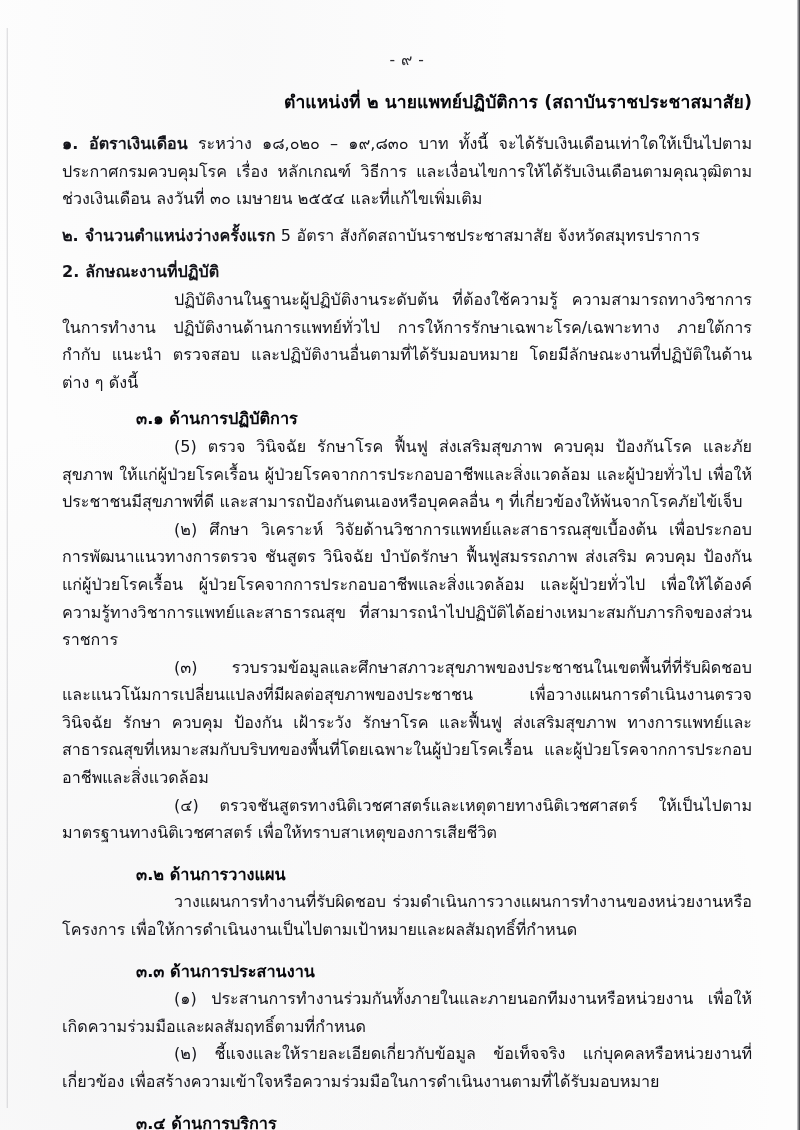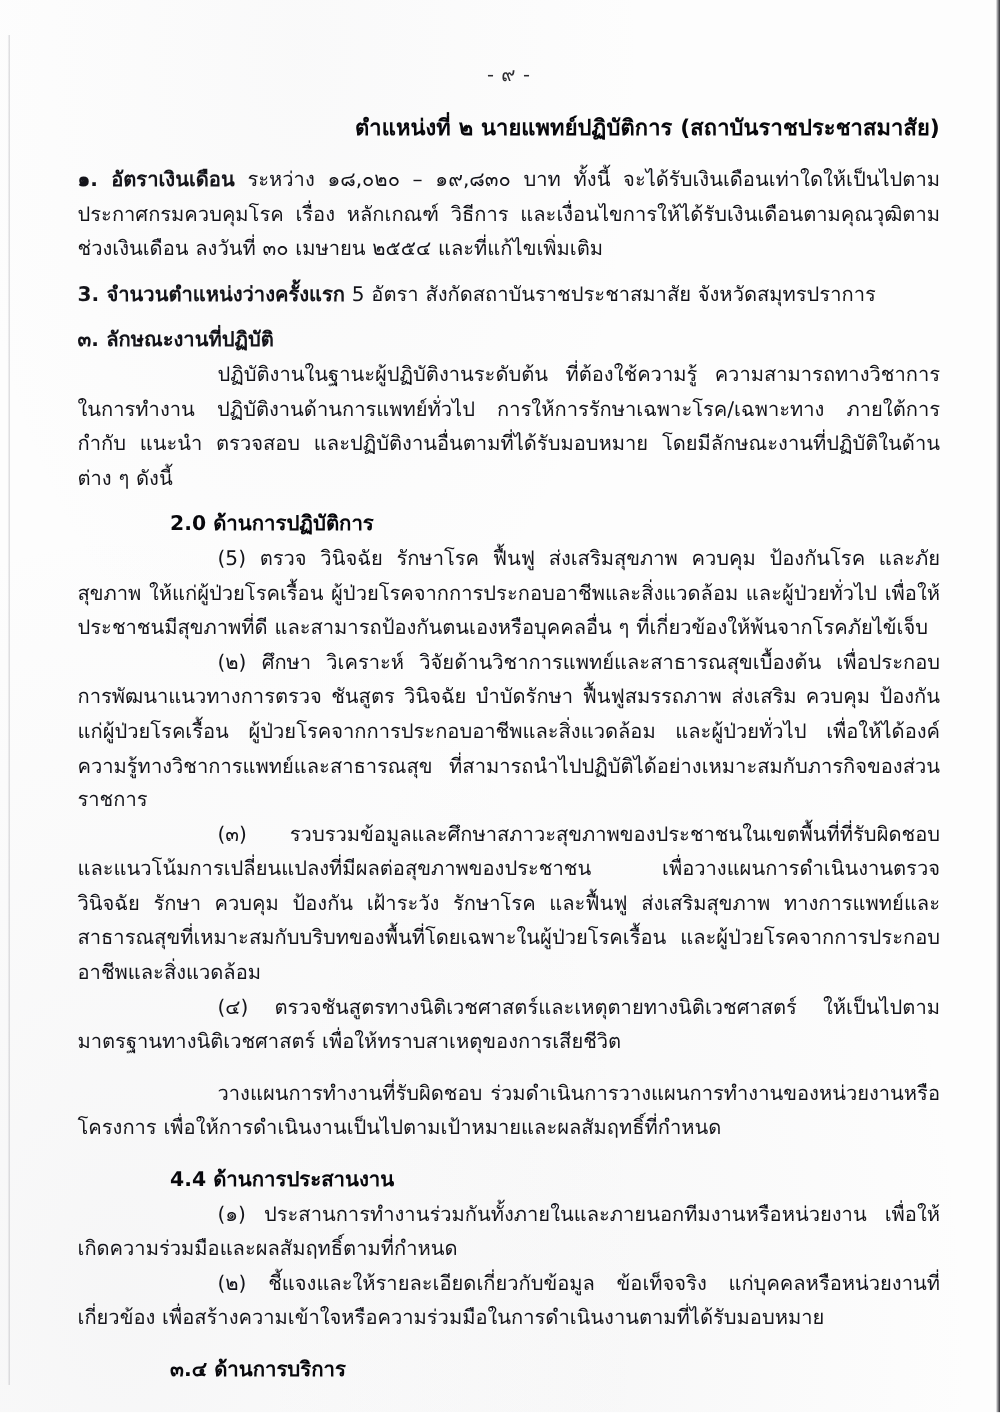--- a/index.html
+++ b/index.html
@@ -115,38 +115,39 @@
   <div class="content">
 
     <div class="page-number">- ๙ -</div>
 
     <div class="doc-title">ตำแหน่งที่ ๒ นายแพทย์ปฏิบัติการ (สถาบันราชประชาสมาสัย)</div>
 
     <div class="spacer-md"></div>
     <p class="para first-line-indent-num nohang"><span class="num-lead">๑. อัตราเงินเดือน</span><span> ระหว่าง ๑๘,๐๒๐ – ๑๙,๘๓๐ บาท ทั้งนี้ จะได้รับเงินเดือนเท่าใดให้เป็นไปตามประกาศกรมควบคุมโรค เรื่อง หลักเกณฑ์ วิธีการ และเงื่อนไขการให้ได้รับเงินเดือนตามคุณวุฒิตามช่วงเงินเดือน ลงวันที่ ๓๐ เมษายน ๒๕๕๔ และที่แก้ไขเพิ่มเติม</span></p>
 
     <div class="spacer-sm"></div>
-    <p class="para nohang"><span class="num-lead">3. จำนวนตำแหน่งว่างครั้งแรก</span><span> 5 อัตรา สังกัดสถาบันราชประชาสมาสัย จังหวัดสมุทรปราการ</span></p>
+    <p class="para nohang"><span class="num-lead">๒. จำนวนตำแหน่งว่างครั้งแรก</span><span> 5 อัตรา สังกัดสถาบันราชประชาสมาสัย จังหวัดสมุทรปราการ</span></p>
 
     <div class="spacer-sm"></div>
-    <p class="para nohang"><span class="num-lead">๓. ลักษณะงานที่ปฏิบัติ</span></p>
+    <p class="para nohang"><span class="num-lead">2. ลักษณะงานที่ปฏิบัติ</span></p>
     <p class="para hang-wide">ปฏิบัติงานในฐานะผู้ปฏิบัติงานระดับต้น ที่ต้องใช้ความรู้ ความสามารถทางวิชาการในการทำงาน ปฏิบัติงานด้านการแพทย์ทั่วไป การให้การรักษาเฉพาะโรค/เฉพาะทาง ภายใต้การกำกับ แนะนำ ตรวจสอบ และปฏิบัติงานอื่นตามที่ได้รับมอบหมาย โดยมีลักษณะงานที่ปฏิบัติในด้านต่าง ๆ ดังนี้</p>
 
     <div class="spacer-sm"></div>
-    <h3 class="subhead">2.0 ด้านการปฏิบัติการ</h3>
+    <h3 class="subhead">๓.๑ ด้านการปฏิบัติการ</h3>
     <p class="para hang-wide">(5) ตรวจ วินิจฉัย รักษาโรค ฟื้นฟู ส่งเสริมสุขภาพ ควบคุม ป้องกันโรค และภัยสุขภาพ ให้แก่ผู้ป่วยโรคเรื้อน ผู้ป่วยโรคจากการประกอบอาชีพและสิ่งแวดล้อม และผู้ป่วยทั่วไป เพื่อให้ประชาชนมีสุขภาพที่ดี และสามารถป้องกันตนเองหรือบุคคลอื่น ๆ ที่เกี่ยวข้องให้พ้นจากโรคภัยไข้เจ็บ</p>
     <p class="para hang-wide">(๒) ศึกษา วิเคราะห์ วิจัยด้านวิชาการแพทย์และสาธารณสุขเบื้องต้น เพื่อประกอบการพัฒนาแนวทางการตรวจ ชันสูตร วินิจฉัย บำบัดรักษา ฟื้นฟูสมรรถภาพ ส่งเสริม ควบคุม ป้องกันแก่ผู้ป่วยโรคเรื้อน ผู้ป่วยโรคจากการประกอบอาชีพและสิ่งแวดล้อม และผู้ป่วยทั่วไป เพื่อให้ได้องค์ความรู้ทางวิชาการแพทย์และสาธารณสุข ที่สามารถนำไปปฏิบัติได้อย่างเหมาะสมกับภารกิจของส่วนราชการ</p>
     <p class="para hang-wide">(๓) รวบรวมข้อมูลและศึกษาสภาวะสุขภาพของประชาชนในเขตพื้นที่ที่รับผิดชอบ และแนวโน้มการเปลี่ยนแปลงที่มีผลต่อสุขภาพของประชาชน เพื่อวางแผนการดำเนินงานตรวจ วินิจฉัย รักษา ควบคุม ป้องกัน เฝ้าระวัง รักษาโรค และฟื้นฟู ส่งเสริมสุขภาพ ทางการแพทย์และสาธารณสุขที่เหมาะสมกับบริบทของพื้นที่โดยเฉพาะในผู้ป่วยโรคเรื้อน และผู้ป่วยโรคจากการประกอบอาชีพและสิ่งแวดล้อม</p>
     <p class="para hang-wide">(๔) ตรวจชันสูตรทางนิติเวชศาสตร์และเหตุตายทางนิติเวชศาสตร์ ให้เป็นไปตามมาตรฐานทางนิติเวชศาสตร์ เพื่อให้ทราบสาเหตุของการเสียชีวิต</p>
 
     <div class="spacer-md"></div>
+    <h3 class="subhead">๓.๒ ด้านการวางแผน</h3>
     <p class="para hang-wide">วางแผนการทำงานที่รับผิดชอบ ร่วมดำเนินการวางแผนการทำงานของหน่วยงานหรือโครงการ เพื่อให้การดำเนินงานเป็นไปตามเป้าหมายและผลสัมฤทธิ์ที่กำหนด</p>
 
     <div class="spacer-md"></div>
-    <h3 class="subhead">4.4 ด้านการประสานงาน</h3>
+    <h3 class="subhead">๓.๓ ด้านการประสานงาน</h3>
     <p class="para hang-wide">(๑) ประสานการทำงานร่วมกันทั้งภายในและภายนอกทีมงานหรือหน่วยงาน เพื่อให้เกิดความร่วมมือและผลสัมฤทธิ์ตามที่กำหนด</p>
     <p class="para hang-wide">(๒) ชี้แจงและให้รายละเอียดเกี่ยวกับข้อมูล ข้อเท็จจริง แก่บุคคลหรือหน่วยงานที่เกี่ยวข้อง เพื่อสร้างความเข้าใจหรือความร่วมมือในการดำเนินงานตามที่ได้รับมอบหมาย</p>
 
     <div class="spacer-md"></div>
     <h3 class="subhead">๓.๔ ด้านการบริการ</h3>
 
   </div>
 </div>
 
 </body></html>

